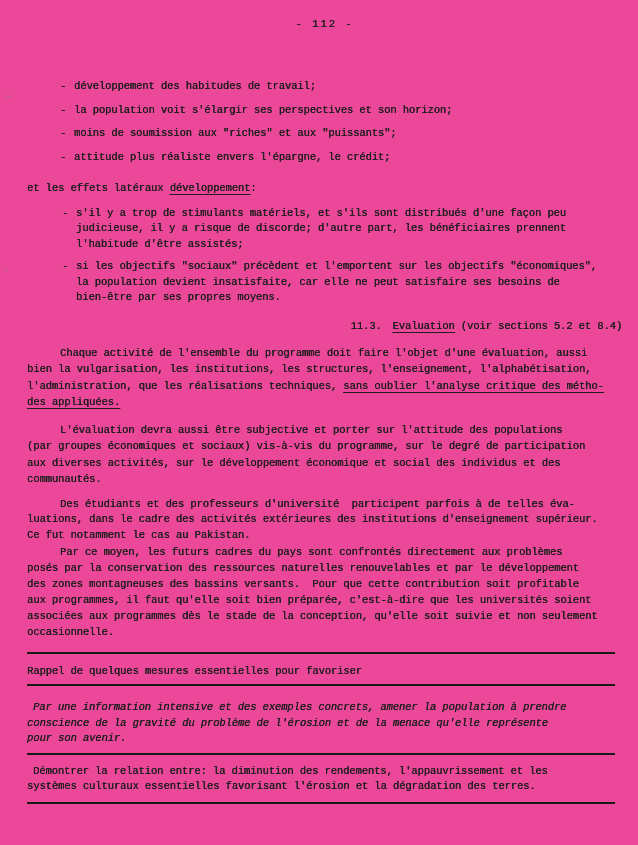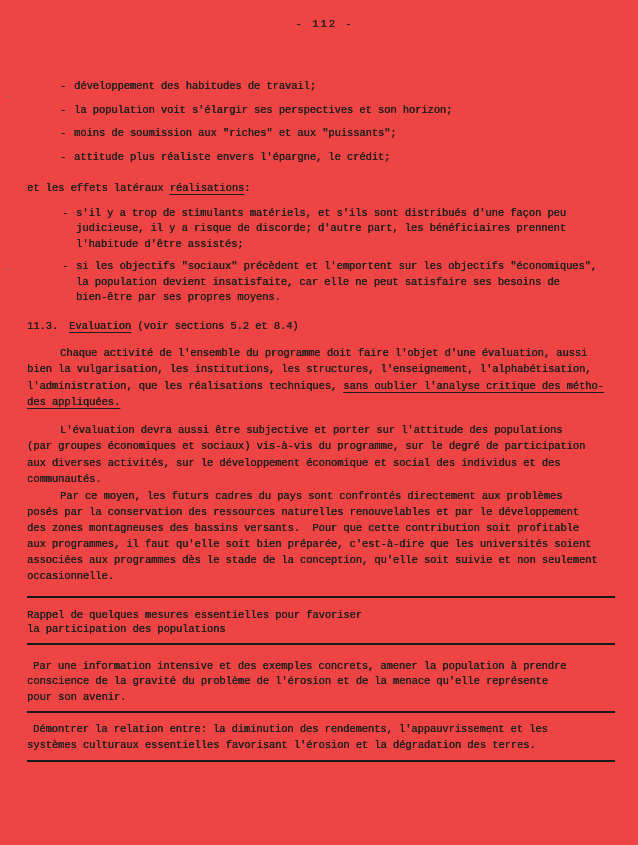--- a/index.html
+++ b/index.html
@@ -5,21 +5,21 @@
   html, body {
     margin: 0;
     padding: 0;
     background: #e9e8e4;
   }
   .page {
     position: relative;
     width: 638px;
     height: 845px;
     margin: 0 auto;
-    background: #ef4444;
+    background: #ec4899;
     color: #1e1e1e;
     font-family: "Liberation Mono", "DejaVu Sans Mono", monospace;
     font-size: 10.5px;
     letter-spacing: -0.1px;
     box-sizing: border-box;
     padding: 15px 16px 0 27px;
     overflow: hidden;
     text-shadow: 0.35px 0 0 currentColor;
   }
   .page-number {
@@ -33,42 +33,42 @@
     text-underline-offset: 2.5px;
     text-decoration-thickness: 1px;
   }
   .bullet-list-favorable { margin: 43px 0 0 33px; }
   .bullet-list-favorable .bullet-row { display: flex; line-height: 19px; margin-bottom: 4.5px; }
   .lateral-intro { margin-top: 12px; line-height: 19px; }
   .bullet-list-unfavorable { margin: 8px 0 0 35px; }
   .bullet-list-unfavorable .bullet-row { display: flex; line-height: 15.5px; margin-bottom: 7px; }
   .bullet-dash { flex: 0 0 14px; }
   .bullet-text { flex: 1 1 auto; }
-  .section-heading { margin-top: 11px; line-height: 19px; }
+  .section-heading { margin-top: 11px; line-height: 19px; text-align: right; }
   .section-num { margin-right: 11px; }
   .para {
     margin: 0;
     line-height: 16.5px;
     text-indent: 33px;
   }
   .para-1 { margin-top: 9px; }
   .para-2 { margin-top: 11px; }
   .para-3 { margin-top: 9px; line-height: 15.8px; }
   .para-4 { line-height: 16px; }
   .hrule {
     border: 0;
     border-top: 2px solid #191919;
     margin: 0;
     width: 588px;
   }
   .rule-1 { margin-top: 12px; }
   .box-title { margin-top: 10px; line-height: 14.5px; text-align: left; }
   .rule-2 { margin-top: 6px; }
   .measure { margin: 0; line-height: 15.5px; text-indent: 6px; }
-  .measure-1 { margin-top: 14px; }
+  .measure-1 { margin-top: 14px; font-style: italic; }
   .rule-3 { margin-top: 6px; }
   .measure-2 { margin-top: 9px; }
   .rule-4 { margin-top: 7px; }
   
   .smudge { position: absolute; background: rgba(120,120,118,0.28); border-radius: 50%; }
   .smudge-1 { left: 6px; top: 95px; width: 5px; height: 3px; }
   .smudge-2 { left: 4px; top: 268px; width: 4px; height: 3px; }
 </style>
 </head>
 <body>
@@ -93,21 +93,21 @@
       <span class="bullet-dash">-</span>
       <span class="bullet-text pre">moins de soumission aux "riches" et aux "puissants";</span>
     </div>
     <div class="bullet-row">
       <span class="bullet-dash">-</span>
       <span class="bullet-text pre">attitude plus réaliste envers l'épargne, le crédit;</span>
     </div>
   </div>
 
   <div class="lateral-intro">
-    <span>et les effets latéraux </span><span class="u">réalisations</span><span>:</span>
+    <span>et les effets latéraux </span><span class="u">développement</span><span>:</span>
   </div>
 
   <div class="bullet-list-unfavorable">
     <div class="bullet-row">
       <span class="bullet-dash">-</span>
       <span class="bullet-text pre">s'il y a trop de stimulants matériels, et s'ils sont distribués d'une façon peu
 judicieuse, il y a risque de discorde; d'autre part, les bénéficiaires prennent
 l'habitude d'être assistés;</span>
     </div>
     <div class="bullet-row">
@@ -125,33 +125,35 @@
   <p class="para para-1 pre"><span>Chaque activité de l'ensemble du programme doit faire l'objet d'une évaluation, aussi
 bien la vulgarisation, les institutions, les structures, l'enseignement, l'alphabétisation,
 l'administration, que les réalisations techniques, </span><span class="u">sans oublier l'analyse critique des métho-
 des appliquées.</span></p>
 
   <p class="para para-2 pre">L'évaluation devra aussi être subjective et porter sur l'attitude des populations
 (par groupes économiques et sociaux) vis-à-vis du programme, sur le degré de participation
 aux diverses activités, sur le développement économique et social des individus et des
 communautés.</p>
 
+  <p class="para para-3 pre">Des étudiants et des professeurs d'université  participent parfois à de telles éva-
+luations, dans le cadre des activités extérieures des institutions d'enseignement supérieur.
+Ce fut notamment le cas au Pakistan.</p>
 
   <p class="para para-4 pre">Par ce moyen, les futurs cadres du pays sont confrontés directement aux problèmes
 posés par la conservation des ressources naturelles renouvelables et par le développement
 des zones montagneuses des bassins versants.  Pour que cette contribution soit profitable
 aux programmes, il faut qu'elle soit bien préparée, c'est-à-dire que les universités soient
 associées aux programmes dès le stade de la conception, qu'elle soit suivie et non seulement
 occasionnelle.</p>
 
   <hr class="hrule rule-1">
 
   <div class="box-title">
     <div>Rappel de quelques mesures essentielles pour favoriser</div>
-    <div>la participation des populations</div>
   </div>
 
   <hr class="hrule rule-2">
 
   <p class="measure measure-1 pre">Par une information intensive et des exemples concrets, amener la population à prendre
 conscience de la gravité du problème de l'érosion et de la menace qu'elle représente
 pour son avenir.</p>
 
   <hr class="hrule rule-3">
 

